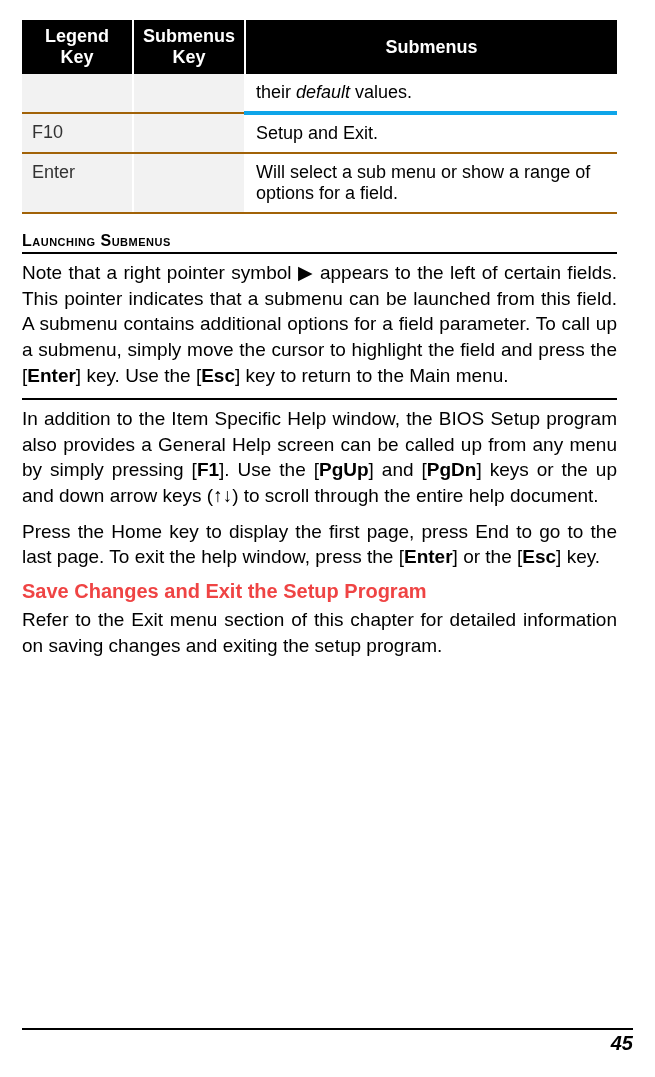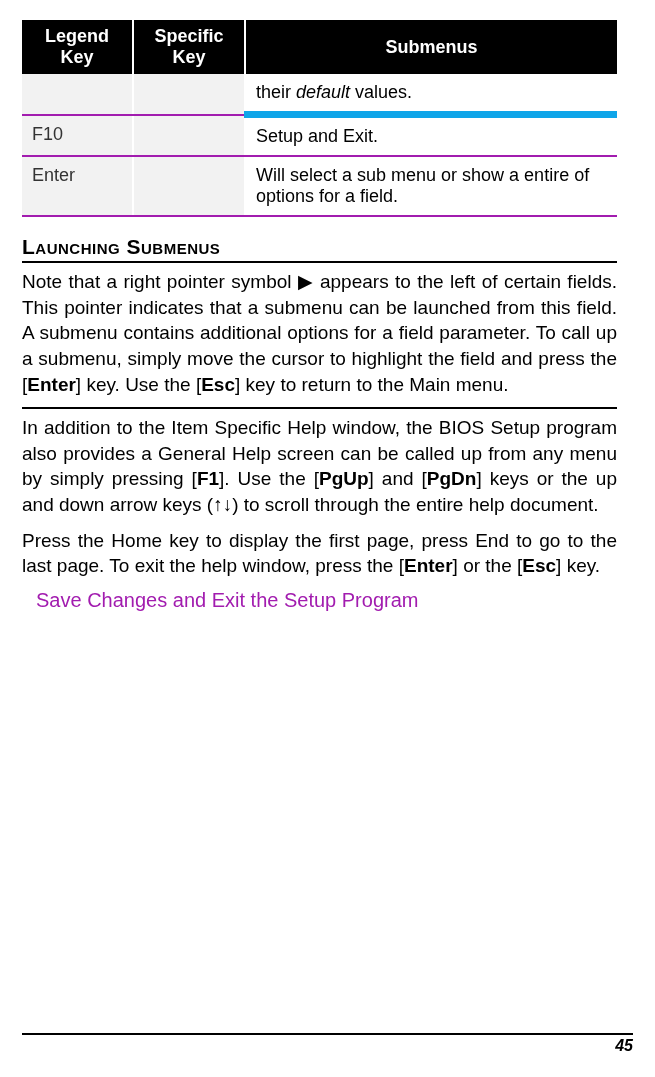--- a/index.html
+++ b/index.html
@@ -30,115 +30,116 @@
     font-weight: bold;
     text-align: center;
     padding: 6px 6px;
     border-right: 2px solid #fff;
   }
   table.legend th:last-child { border-right: none; }
   table.legend td {
     background: #f2f2f2;
     color: #333;
     padding: 8px 10px;
-    border-bottom: 2px solid #a21caf;
+    border-bottom: 2px solid #a16207;
     border-right: 2px solid #fff;
     vertical-align: top;
   }
   table.legend td.fn { background: #fff; color: #000; border-right: none;}
-  table.legend tr.first td.fn { border-bottom: 7px solid #0ea5e9; }
+  table.legend tr.first td.fn { border-bottom: 4px solid #0ea5e9; }
   table.legend tr td:first-child { width: 90px; }
   table.legend tr td:nth-child(2) { width: 90px; }
   .italic { font-style: italic; }
 
   h2.section {
     font-variant: small-caps;
     font-weight: bold;
-    font-size: 21px;
+    font-size: 16px;
     margin: 18px 0 2px 0;
     letter-spacing: 0.5px;
   }
   hr.thin {
     border: none;
     border-top: 2px solid #000;
     margin: 2px 0 6px 0;
   }
   p.body {
     margin: 4px 0 10px 0;
     line-height: 1.35;
     text-align: justify;
   }
   .bold { font-weight: bold; }
   h3.sub {
-    color: #a21caf;
-    font-weight: normal;
+    color: #ef4444;
+    font-weight: bold;
     font-size: 20px;
-    margin: 10px 0 4px 14px;
+    margin: 10px 0 4px 0;
   }
   .footer {
     position: absolute;
     left: 22px;
     right: 22px;
     bottom: 22px;
   }
   .footer hr { border: none; border-top: 2px solid #000; margin: 0 0 2px 0;}
   .footer .pg {
     text-align: right;
     font-style: italic;
     font-weight: bold;
-    font-size: 16px;
+    font-size: 20px;
   }
 </style>
 </head>
 <body>
 
 <div class="page">
 
   <table class="legend">
     <thead>
       <tr>
         <th>Legend Key</th>
-        <th>Specific Key</th>
+        <th>Submenus Key</th>
         <th>Submenus</th>
       </tr>
     </thead>
     <tbody>
       <tr class="first">
         <td></td>
         <td></td>
         <td class="fn">
           <span>their </span><span class="italic">default</span><span> values.</span>
         </td>
       </tr>
       <tr>
         <td>F10</td>
         <td></td>
         <td class="fn">Setup and Exit.</td>
       </tr>
       <tr>
         <td>Enter</td>
         <td></td>
-        <td class="fn">Will select a sub menu or show a entire of options for a field.</td>
+        <td class="fn">Will select a sub menu or show a range of options for a field.</td>
       </tr>
     </tbody>
   </table>
 
   <h2 class="section">Launching Submenus</h2>
   <hr class="thin">
   <p class="body">
     <span>Note that a right pointer symbol  </span><span>▶</span><span>  appears to the left of certain fields. This pointer indicates that a submenu can be launched from this field. A submenu contains additional options for a field parameter. To call up a submenu, simply move the cursor to highlight the field and press the [</span><span class="bold">Enter</span><span>] key. Use the [</span><span class="bold">Esc</span><span>] key to return to the Main menu.</span>
   </p>
 
   <hr class="thin">
   <p class="body">
     <span>In addition to the Item Specific Help window, the BIOS Setup program also provides a General Help screen can be called up from any menu by simply pressing [</span><span class="bold">F1</span><span>]. Use the [</span><span class="bold">PgUp</span><span>] and [</span><span class="bold">PgDn</span><span>] keys or the up and down arrow keys (↑↓) to scroll through the entire help document.</span>
   </p>
   <p class="body">
     <span>Press the Home key to display the first page, press End to go to the last page. To exit the help window, press the [</span><span class="bold">Enter</span><span>] or the [</span><span class="bold">Esc</span><span>] key.</span>
   </p>
 
   <h3 class="sub">Save Changes and Exit the Setup Program</h3>
+  <p class="body">Refer to the Exit menu section of this chapter for detailed information on saving changes and exiting the setup program.</p>
 
   <div class="footer">
     <hr>
     <div class="pg">45</div>
   </div>
 </div>
 
 </body></html>

